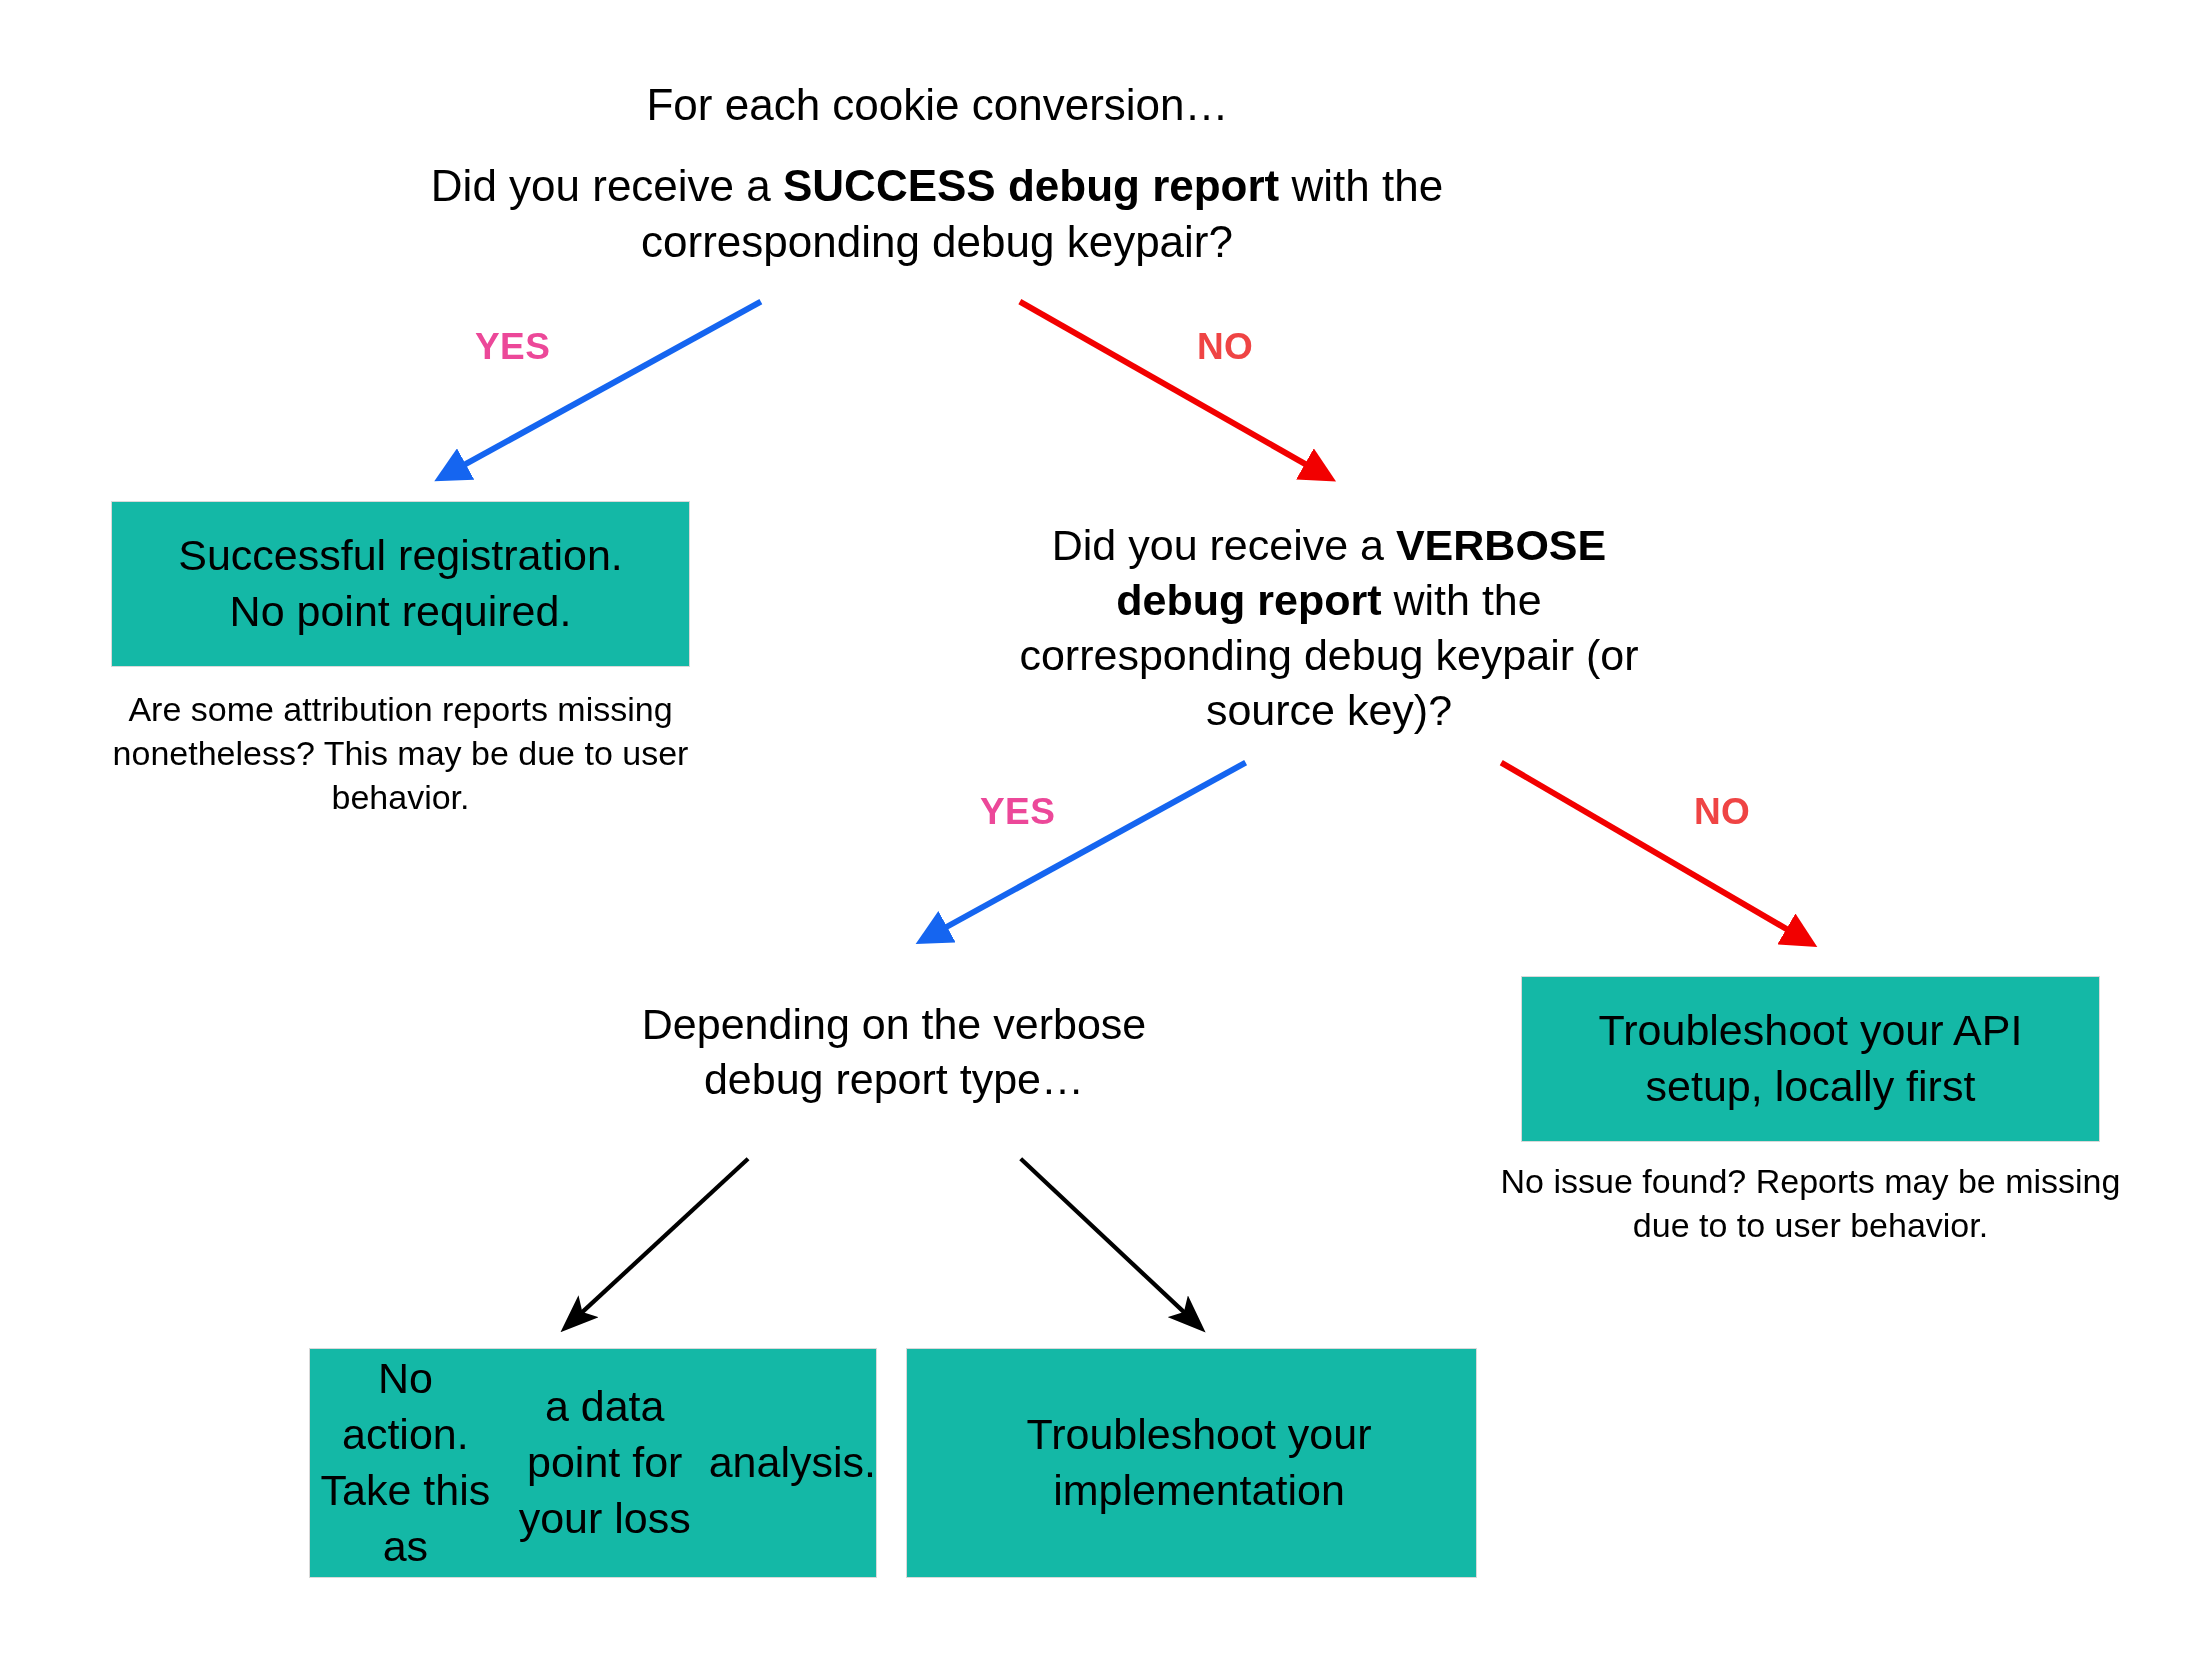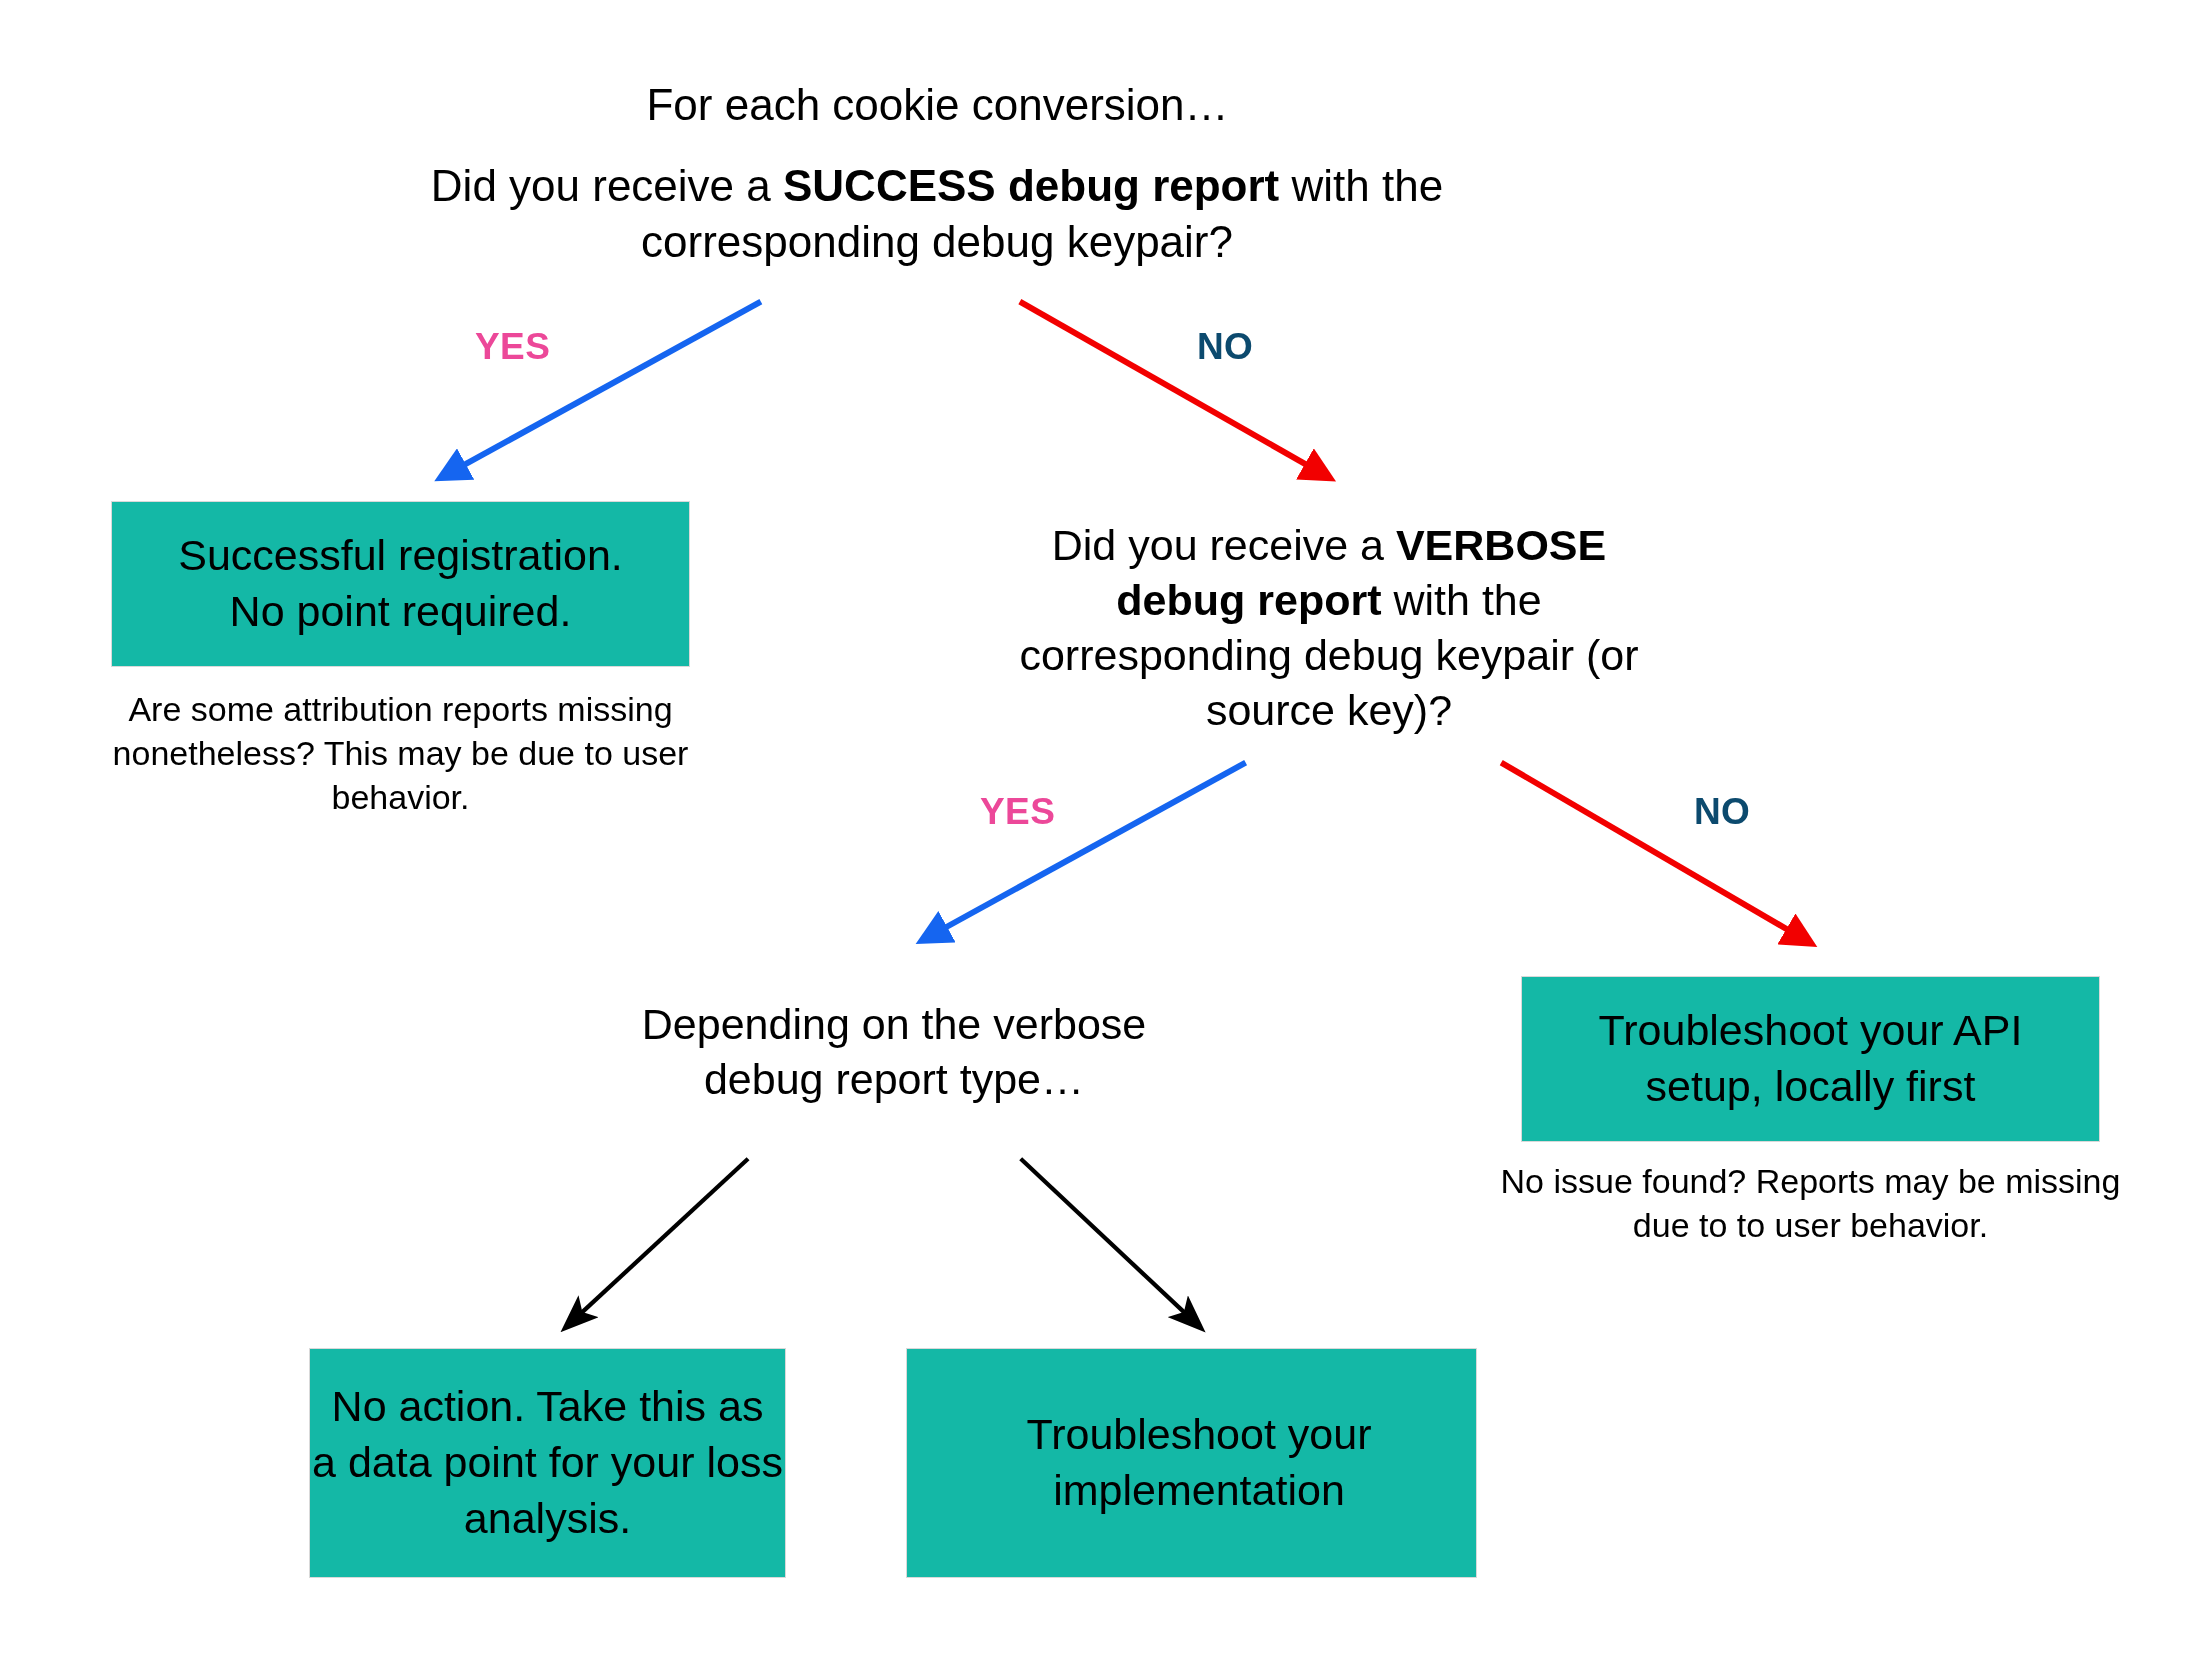--- a/index.html
+++ b/index.html
@@ -59,21 +59,21 @@
     color: #000000;
     box-sizing: border-box;
   }
   .edge-label {
     position: absolute;
     font-size: 37px;
     font-weight: bold;
     letter-spacing: 0.4px;
   }
   .label-yes { color: #ec4899; }
-  .label-no  { color: #0c4a6e; }
+  .label-no  { color: #ef4444; }
   b { font-weight: bold; }
 </style>
 </head>
 <body>
 
 <div id="canvas">
 
   <svg id="edges" viewBox="0 0 2588 1940">
     <defs>
       <marker id="head-blue" markerWidth="6" markerHeight="6" refX="2.2" refY="3" orient="auto" markerUnits="strokeWidth">
@@ -137,21 +137,21 @@
 
   <div class="node text-node q-mid" style="left:596px; top:997px; width:596px;">Depending on the verbose debug report type…</div>
 
   <div class="node box" style="left:1521px; top:976px; width:579px; height:166px; flex-direction:column;">
     <div>Troubleshoot your API</div>
     <div>setup, locally first</div>
   </div>
 
   <div class="node text-node note" style="left:1474px; top:1159px; width:673px;">No issue found? Reports may be missing due to to user behavior.</div>
 
-  <div class="node box" style="left:309px; top:1348px; width:477px; height:230px; flex-direction:column;">
+  <div class="node box" style="left:309px; top:1348px; width:568px; height:230px; flex-direction:row;">
     <div>No action. Take this as</div>
     <div>a data point for your loss</div>
     <div>analysis.</div>
   </div>
 
   <div class="node box" style="left:906px; top:1348px; width:571px; height:230px; flex-direction:column;padding-left:15px;">
     <div>Troubleshoot your</div>
     <div>implementation</div>
   </div>
 

